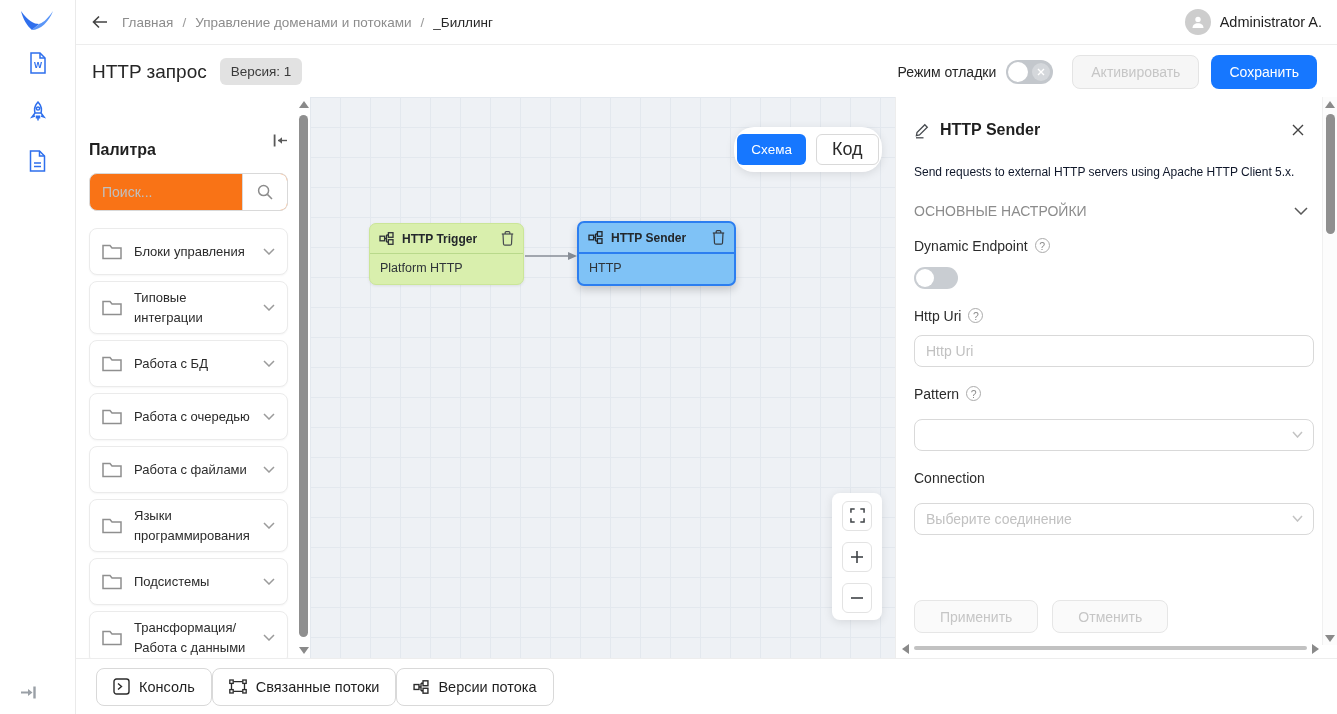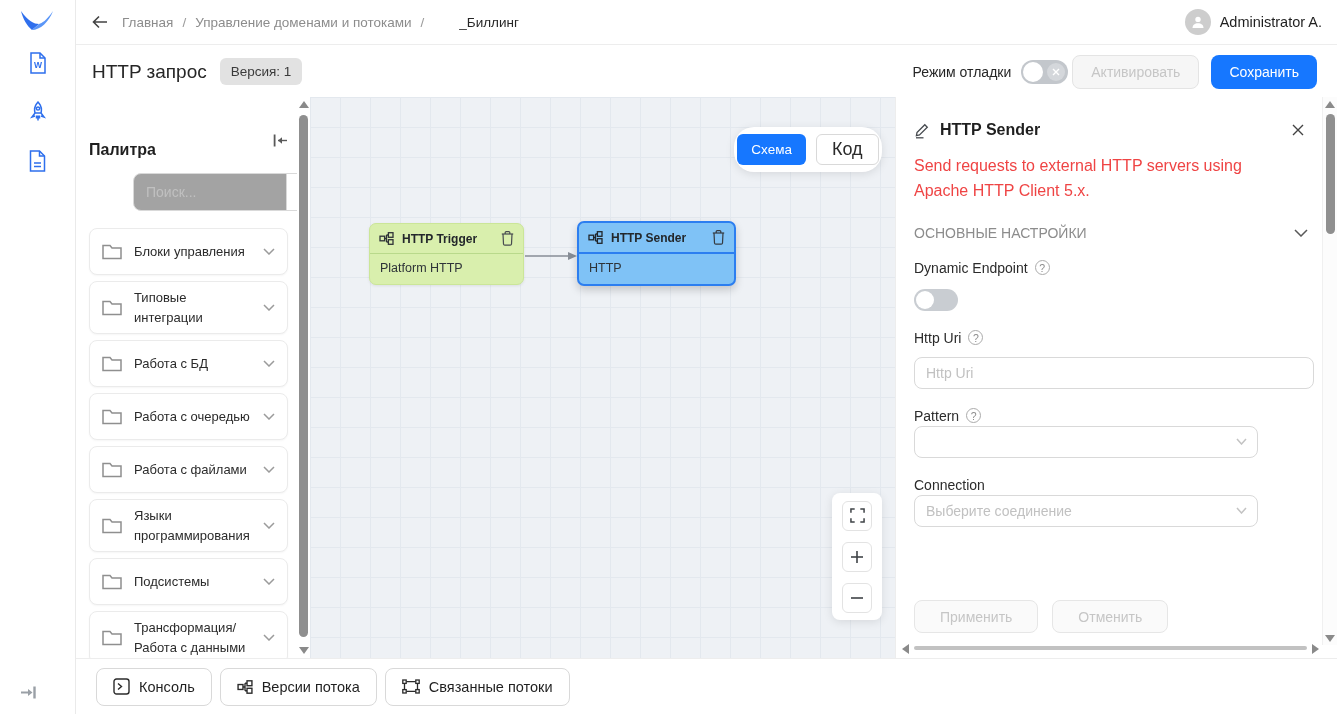--- a/index.html
+++ b/index.html
@@ -14,48 +14,48 @@
   .rail-btn{width:26px;height:26px;display:flex;align-items:center;justify-content:center;cursor:pointer;}
   .rail-expand{position:absolute;left:20px;bottom:10px;cursor:pointer;}
 
   
   .topbar{position:absolute;left:76px;top:0;width:1261px;height:45px;border-bottom:1px solid #ededed;
           display:flex;align-items:center;box-sizing:border-box;padding:0 15px 0 16px;background:#fff;}
   .back{margin-right:14px;display:flex;align-items:center;cursor:pointer;}
   .crumbs{display:flex;align-items:center;font-size:13.5px;}
   .crumb{color:#8c8c8c;cursor:pointer;}
   .crumb-sep{margin:0 9px;color:#9a9a9a;}
-  .crumb-last{color:#262626;margin-left:26px;}
+  .crumb-last{color:#262626;}
   .topbar-right{margin-left:auto;display:flex;align-items:center;gap:9px;cursor:pointer;}
   .avatar{width:26px;height:26px;border-radius:50%;background:#cdcdcd;display:flex;align-items:center;justify-content:center;}
   .user-name{font-size:14.5px;color:#1f1f1f;}
 
   
   .toolbar{position:absolute;left:76px;top:46px;width:1261px;height:51px;display:flex;align-items:center;
            box-sizing:border-box;padding:0 20px 0 16px;background:#fff;}
   .flow-title{font-size:19px;color:#262626;}
   .badge{margin-left:13px;background:#e2e2e2;border-radius:6px;padding:6px 11px;font-size:13.5px;color:#3b3b3b;}
   .toolbar-right{margin-left:auto;display:flex;align-items:center;}
   .debug-label{font-size:14px;color:#262626;margin-right:10px;}
   .switch-lg{width:47px;height:24px;border-radius:12px;background:#c3c7cc;position:relative;cursor:pointer;}
   .switch-lg .knob{position:absolute;left:2px;top:2px;width:20px;height:20px;border-radius:50%;background:#fff;}
   .switch-lg .xcircle{position:absolute;right:3px;top:3px;width:18px;height:18px;border-radius:50%;background:#d4d7db;
                       display:flex;align-items:center;justify-content:center;}
   .btn{border-radius:8px;font-size:14px;height:34px;cursor:pointer;}
-  .btn-disabled{border:1px solid #e4e4e4;background:#f6f6f6;color:#c6c6c6;padding:0 18px;margin-left:4px;cursor:not-allowed;}
+  .btn-disabled{border:1px solid #e4e4e4;background:#f6f6f6;color:#c6c6c6;padding:0 18px;margin-left:19px;cursor:not-allowed;}
   .btn-primary{border:none;background:#1677ff;color:#fff;padding:0 18px;margin-left:12px;}
 
   
   .palette{position:absolute;left:76px;top:97px;width:221px;height:561px;background:#fff;overflow:hidden;
            box-sizing:border-box;padding:24px 0 0 13px;}
   .palette-head{display:flex;align-items:center;justify-content:space-between;width:199px;}
   .palette-title{font-size:16px;font-weight:bold;color:#1f1f1f;margin-top:20px;}
   .collapse-btn{cursor:pointer;display:flex;align-items:center;}
   .search{margin-top:14px;width:199px;height:38px;border:1px solid #d9d9d9;border-radius:8px;display:flex;
-          overflow:hidden;background:#a3a3a3;box-sizing:border-box;margin-left:44px;}
+          overflow:hidden;background:#f97316;box-sizing:border-box;}
   .search input{flex:1;min-width:0;border:none;outline:none;padding:0 12px;font-size:14px;color:#333;background:transparent;}
   .search input::placeholder{color:#c0c0c0;}
   .search-btn{width:44px;border-left:1px solid #d9d9d9;display:flex;align-items:center;justify-content:center;cursor:pointer;background:#fff;}
   .cats{margin-top:17px;display:flex;flex-direction:column;gap:6px;width:199px;}
   .cat{border:1px solid #ebebeb;border-radius:8px;min-height:47px;display:flex;align-items:center;gap:12px;
        padding:6px 12px;box-sizing:border-box;box-shadow:0 1px 2px rgba(0,0,0,0.04);cursor:pointer;background:#fff;}
   .cat-label{flex:1;font-size:13px;color:#2b2b2b;line-height:1.5;}
 
   
   .pal-scroll{position:absolute;left:297px;top:97px;width:13px;height:561px;background:#fff;}
@@ -91,43 +91,43 @@
              box-shadow:0 2px 10px rgba(0,0,0,0.10);display:flex;flex-direction:column;align-items:center;justify-content:center;gap:11px;}
   .zoom-btn{width:30px;height:30px;border:1px solid #e3e3e3;border-radius:6px;background:#fff;display:flex;
             align-items:center;justify-content:center;cursor:pointer;padding:0;}
 
   
   .inspector{position:absolute;left:895px;top:97px;width:427px;height:561px;background:#fff;border-left:1px solid #ededed;box-sizing:border-box;}
   .insp-clip{position:absolute;left:0;top:0;width:100%;height:466px;overflow:hidden;box-sizing:border-box;padding:24px 14px 0 18px;}
   .insp-head{display:flex;align-items:center;gap:9px;}
   .insp-title{font-size:16px;font-weight:bold;color:#1f1f1f;flex:1;}
   .close-btn{cursor:pointer;display:flex;align-items:center;margin-right:4px;}
-  .insp-desc{margin-top:15px;font-size:16px;line-height:1.55;color:#ef4444;width:382px;}
+  .insp-desc{margin-top:24px;font-size:12px;line-height:1.55;color:#0f172a;width:382px;}
   .section-row{margin-top:21px;display:flex;align-items:center;justify-content:space-between;color:#8c8c8c;font-size:14px;cursor:pointer;}
   .f-label{margin-top:19px;font-size:14px;color:#2b2b2b;display:flex;align-items:center;gap:7px;}
   .help{width:15px;height:15px;border-radius:50%;border:1px solid #ababab;color:#8c8c8c;font-size:10.5px;
         display:inline-flex;align-items:center;justify-content:center;cursor:pointer;box-sizing:border-box;}
   .sw{margin-top:13px;width:44px;height:22px;border-radius:11px;background:#c9cdd2;position:relative;cursor:pointer;}
   .sw .knob{position:absolute;left:2px;top:2px;width:18px;height:18px;background:#fff;border-radius:50%;}
   .f-input{display:block;margin-top:11px;width:400px;height:32px;box-sizing:border-box;border:1px solid #d9d9d9;border-radius:8px;
            padding:0 11px;font-size:14px;color:#333;outline:none;background:#fff;}
   .f-input::placeholder{color:#c1c1c1;}
-  .f-select{margin-top:2px;width:344px;height:32px;position:relative;}
+  .f-select{margin-top:17px;width:400px;height:32px;position:relative;}
   .f-select .f-input{margin-top:0;width:100%;height:100%;padding-right:30px;cursor:pointer;}
   .sel-chevron{position:absolute;right:11px;top:12px;pointer-events:none;display:flex;}
   .insp-footer{position:absolute;left:18px;top:503px;display:flex;gap:14px;}
   .btn-foot{height:33px;padding:0 25px;border:1px solid #e6e6e6;background:#fafafa;color:#c6c6c6;border-radius:8px;font-size:14px;cursor:not-allowed;}
   .insp-hscroll{position:absolute;left:2px;bottom:3px;width:423px;height:13px;}
   .tri-left{position:absolute;left:4px;top:2px;width:0;height:0;border-top:5px solid transparent;border-bottom:5px solid transparent;border-right:7px solid #8a8a8a;}
   .tri-right{position:absolute;right:2px;top:2px;width:0;height:0;border-top:5px solid transparent;border-bottom:5px solid transparent;border-left:7px solid #8a8a8a;}
   .h-thumb{position:absolute;left:16px;right:14px;top:4px;height:4px;background:#c2c2c2;border-radius:2px;}
 
   
   .bottombar{position:absolute;left:76px;top:658px;width:1261px;height:56px;background:#fff;border-top:1px solid #ededed;
-             display:flex;align-items:center;gap:8px;box-sizing:border-box;padding:0 20px;}
+             display:flex;align-items:center;gap:0;box-sizing:border-box;padding:0 20px;}
   .bb-btn{height:38px;border:1px solid #d9d9d9;border-radius:8px;background:#fff;display:flex;align-items:center;gap:9px;
           padding:0 16px;font-size:14.5px;color:#1f1f1f;cursor:pointer;}
 </style>
 </head>
 <body>
 
 <div class="app">
 
   <div class="rail">
     <div class="rail-logo">
@@ -471,34 +471,34 @@
 
   <div class="bottombar">
     <button class="bb-btn">
       <svg width="17" height="17" viewBox="0 0 17 17" fill="none" stroke="#2b2b2b" stroke-width="1.4">
         <rect x="1" y="1" width="15" height="15" rx="2.5"></rect>
           <path d="M5 5.5 L8.5 8.5 L5 11.5"></path>
       </svg>
       <span>Консоль</span>
     </button>
     <button class="bb-btn">
-      <svg width="16" height="14" viewBox="0 0 15 13" fill="none" stroke="#2b2b2b" stroke-width="1.3">
-        <rect x="1" y="4.2" width="4.6" height="4.6"></rect>
-          <rect x="9.4" y="0.7" width="4.6" height="4.6"></rect>
-          <rect x="9.4" y="7.7" width="4.6" height="4.6"></rect>
-        <path d="M5.6 6.5 H7.5 M7.5 3 V10 M7.5 3 H9.4 M7.5 10 H9.4"></path>
-      </svg>
-      <span>Версии потока</span>
-    </button>
-    <button class="bb-btn">
       <svg width="18" height="15" viewBox="0 0 18 15" fill="none" stroke="#2b2b2b" stroke-width="1.3">
         <path d="M4.5 2.7 H13.5 M4.5 12.3 H13.5"></path>
         <rect x="0.8" y="1" width="3.4" height="3.4"></rect>
           <rect x="13.8" y="1" width="3.4" height="3.4"></rect>
         <rect x="0.8" y="10.6" width="3.4" height="3.4"></rect>
           <rect x="13.8" y="10.6" width="3.4" height="3.4"></rect>
         <path d="M2.5 4.4 V10.6 M15.5 4.4 V10.6"></path>
       </svg>
       <span>Связанные потоки</span>
     </button>
+    <button class="bb-btn">
+      <svg width="16" height="14" viewBox="0 0 15 13" fill="none" stroke="#2b2b2b" stroke-width="1.3">
+        <rect x="1" y="4.2" width="4.6" height="4.6"></rect>
+          <rect x="9.4" y="0.7" width="4.6" height="4.6"></rect>
+          <rect x="9.4" y="7.7" width="4.6" height="4.6"></rect>
+        <path d="M5.6 6.5 H7.5 M7.5 3 V10 M7.5 3 H9.4 M7.5 10 H9.4"></path>
+      </svg>
+      <span>Версии потока</span>
+    </button>
   </div>
 
 </div>
 
 </body></html>

